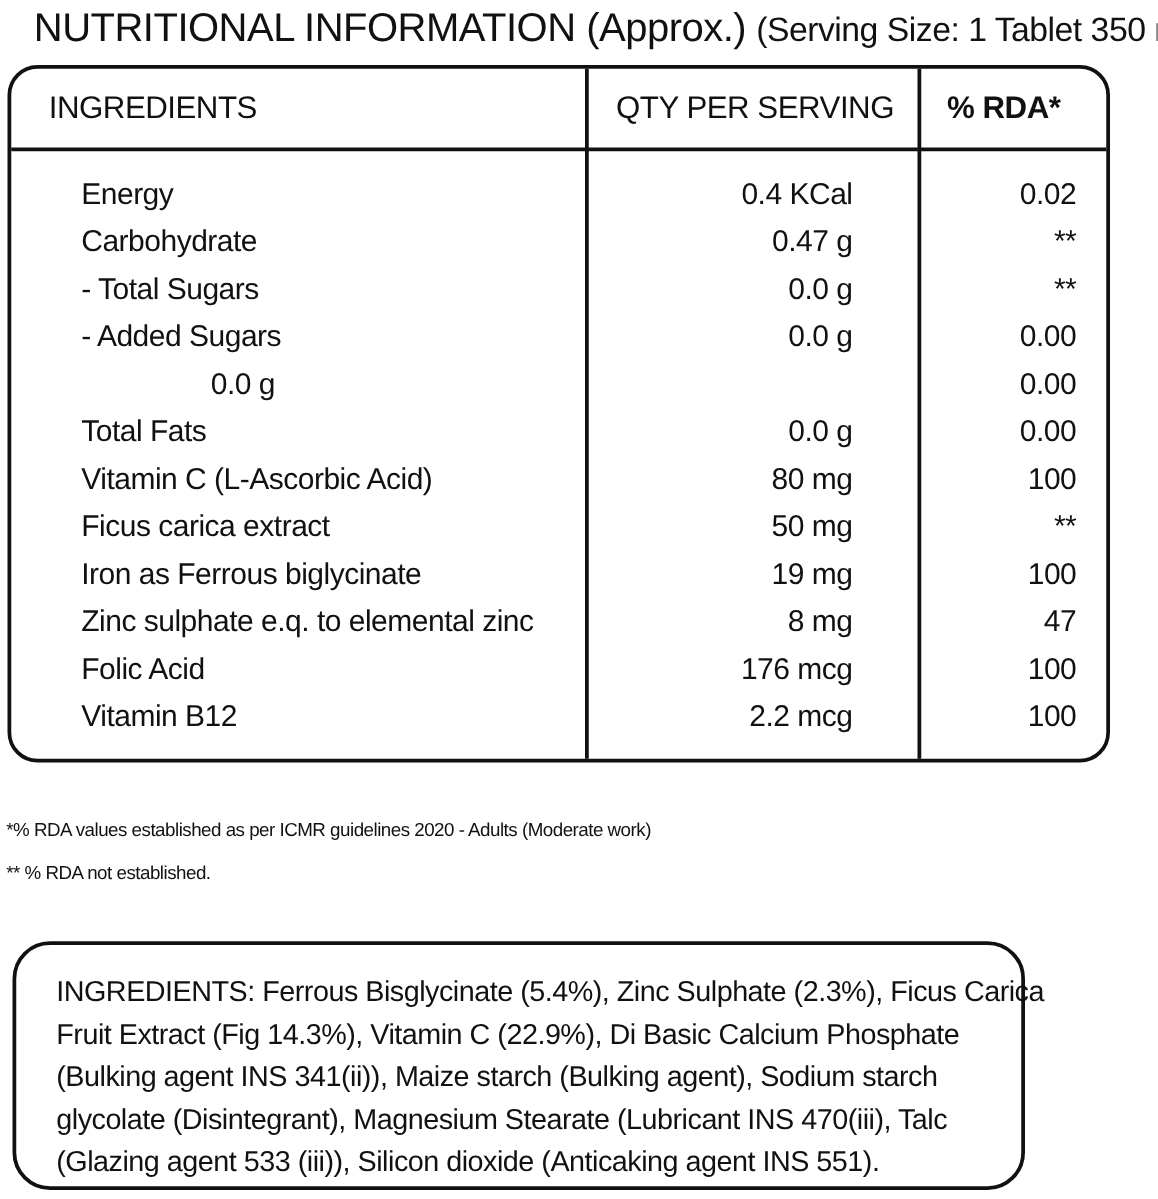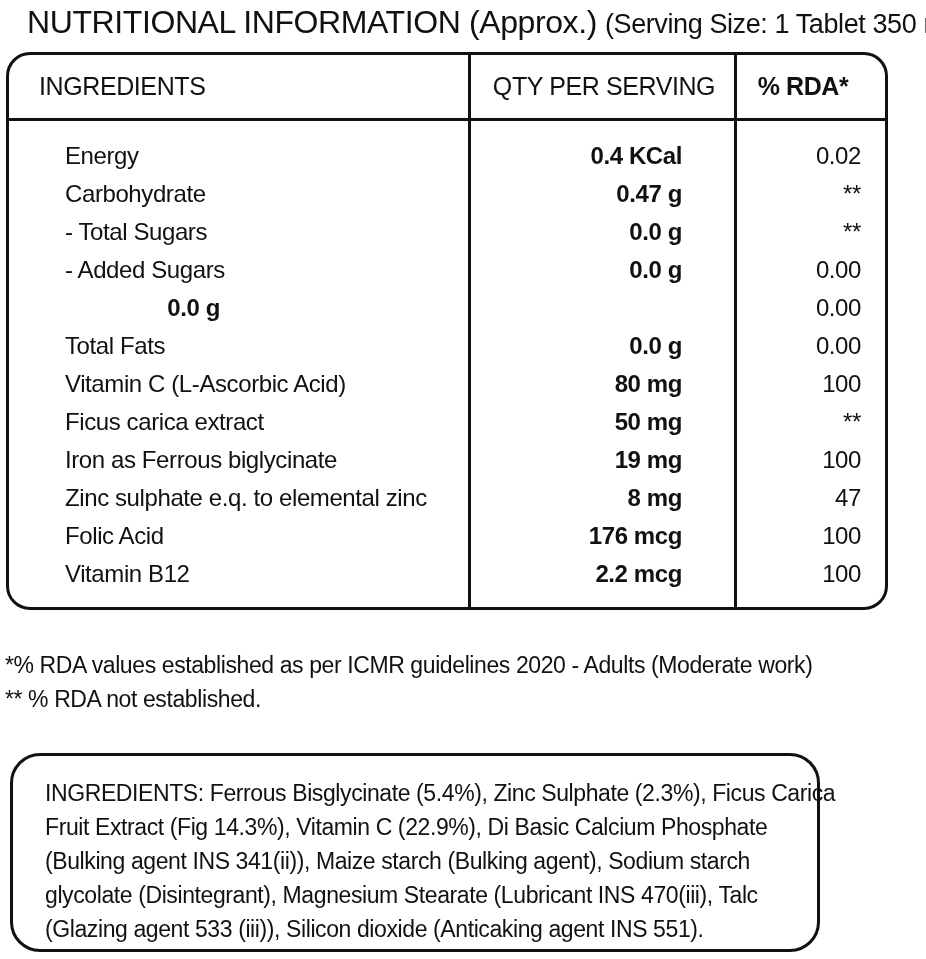--- a/index.html
+++ b/index.html
@@ -85,29 +85,29 @@
     padding-top: 16px;
     margin-left: 26px;
   }
   .trow {
     display: flex;
     align-items: center;
     height: 38px;
     font-size: 24px;
   }
   .c1 { width: 462px; box-sizing: border-box; padding-left: 30px; white-space: nowrap; }
-  .c2 { width: 210px; box-sizing: border-box; text-align: right; padding-right: 25px; white-space: nowrap; font-weight: bold; }
+  .c2 { width: 210px; box-sizing: border-box; text-align: right; padding-right: 25px; white-space: nowrap; }
   .c3 { flex: 1; text-align: right; padding-right: 24px; white-space: nowrap; }
 
   
   .footnotes {
     position: absolute;
     left: 5px;
     top: 648px;
-    font-size: 23px;
+    font-size: 15px;
     line-height: 34px;
     white-space: nowrap;
   }
 
   
   .ing-box {
     position: absolute;
     left: 10px;
     top: 753px;
     width: 810px;

